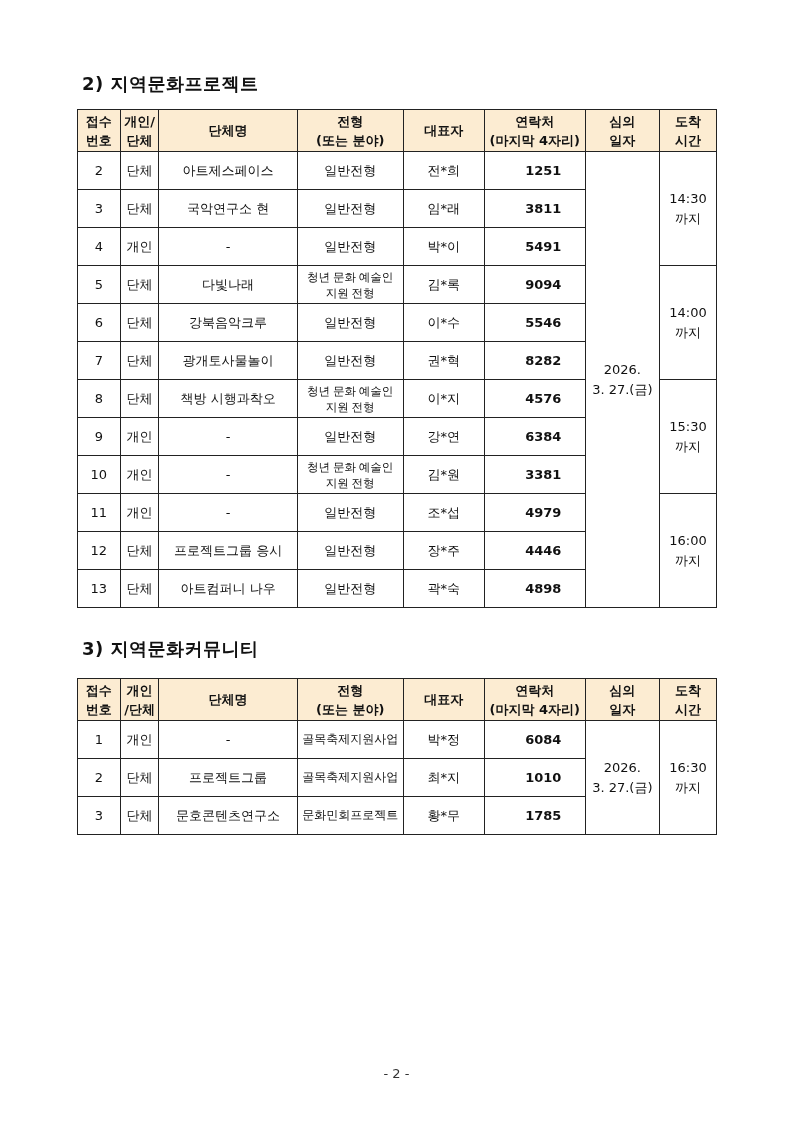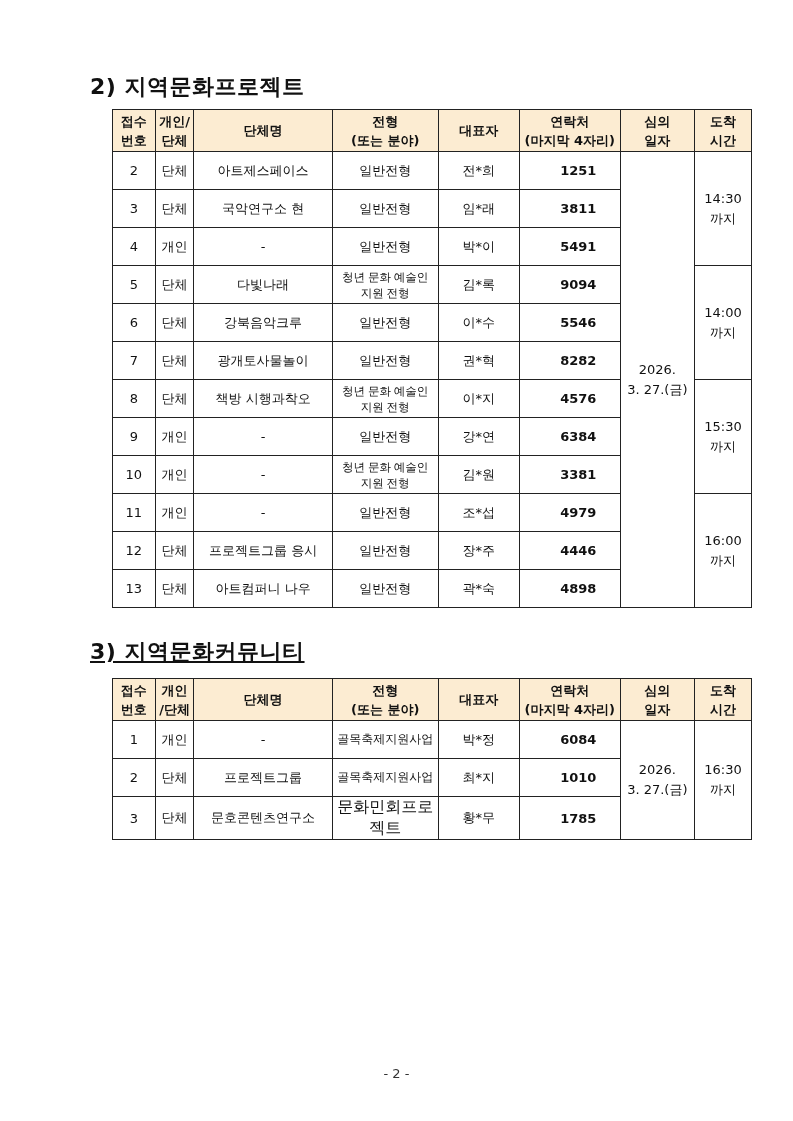--- a/index.html
+++ b/index.html
@@ -1,18 +1,18 @@
 <!DOCTYPE html>
 <html><head>
 <meta charset="utf-8">
 <style>
   html, body { margin:0; padding:0; background:#fff; }
   body { width:793px; height:1121px; position:relative; font-family:"DejaVu Sans", sans-serif; color:#111; }
-  .section-title { position:absolute; left:90px; font-size:22px; font-weight:bold; letter-spacing:0.5px; }
-  table { position:absolute; left:77px; border-collapse:collapse; table-layout:fixed;margin-left:35px; }
+  .section-title { position:absolute; left:82px; font-size:18px; font-weight:bold; letter-spacing:0.5px; }
+  table { position:absolute; left:77px; border-collapse:collapse; table-layout:fixed; }
   th, td { border:1px solid #222; text-align:center; vertical-align:middle; padding:0; font-size:13px; }
   th { background:#fcecd2; font-weight:bold; line-height:19px; font-size:13px; }
   td { height:37px; }
   td.two-line { font-size:11.5px; line-height:16px;font-family:Liberation Serif, serif; }
   td.contact { font-weight:bold;padding-left:17px; }
   td.date, td.time { font-weight:normal; line-height:20px; }
   table { border:1.5px solid #111; }
   .footer { position:absolute; left:0; width:793px; top:1066px; text-align:center; font-size:13px; color:#333; }
 </style>
 </head>
@@ -141,21 +141,21 @@
       <td>13</td>
       <td>단체</td>
       <td>아트컴퍼니 나우</td>
       <td>일반전형</td>
       <td>곽*숙</td>
       <td class="contact">4898</td>
     </tr>
   </tbody>
 </table>
 
-<div class="section-title" style="top:637px;text-decoration:underline;">3) 지역문화커뮤니티</div>
+<div class="section-title" style="top:637px;">3) 지역문화커뮤니티</div>
 
 <table style="top:678px; width:640px;">
   <colgroup>
     <col style="width:42px">
       <col style="width:38px">
       <col style="width:136px">
       <col style="width:104px">
     <col style="width:80px">
       <col style="width:99px">
       <col style="width:73px">
@@ -189,20 +189,20 @@
       <td>단체</td>
       <td>프로젝트그룹</td>
       <td style="font-size:12px;">골목축제지원사업</td>
       <td>최*지</td>
       <td class="contact">1010</td>
     </tr>
     <tr style="height:32px;">
       <td style="height:32px;">3</td>
       <td>단체</td>
       <td>문호콘텐츠연구소</td>
-      <td style="font-size:16px;">문화민회프로젝트</td>
+      <td style="font-size:12px;">문화민회프로젝트</td>
       <td>황*무</td>
       <td class="contact">1785</td>
     </tr>
   </tbody>
 </table>
 
 <div class="footer">- 2 -</div>
 
 </body></html>

